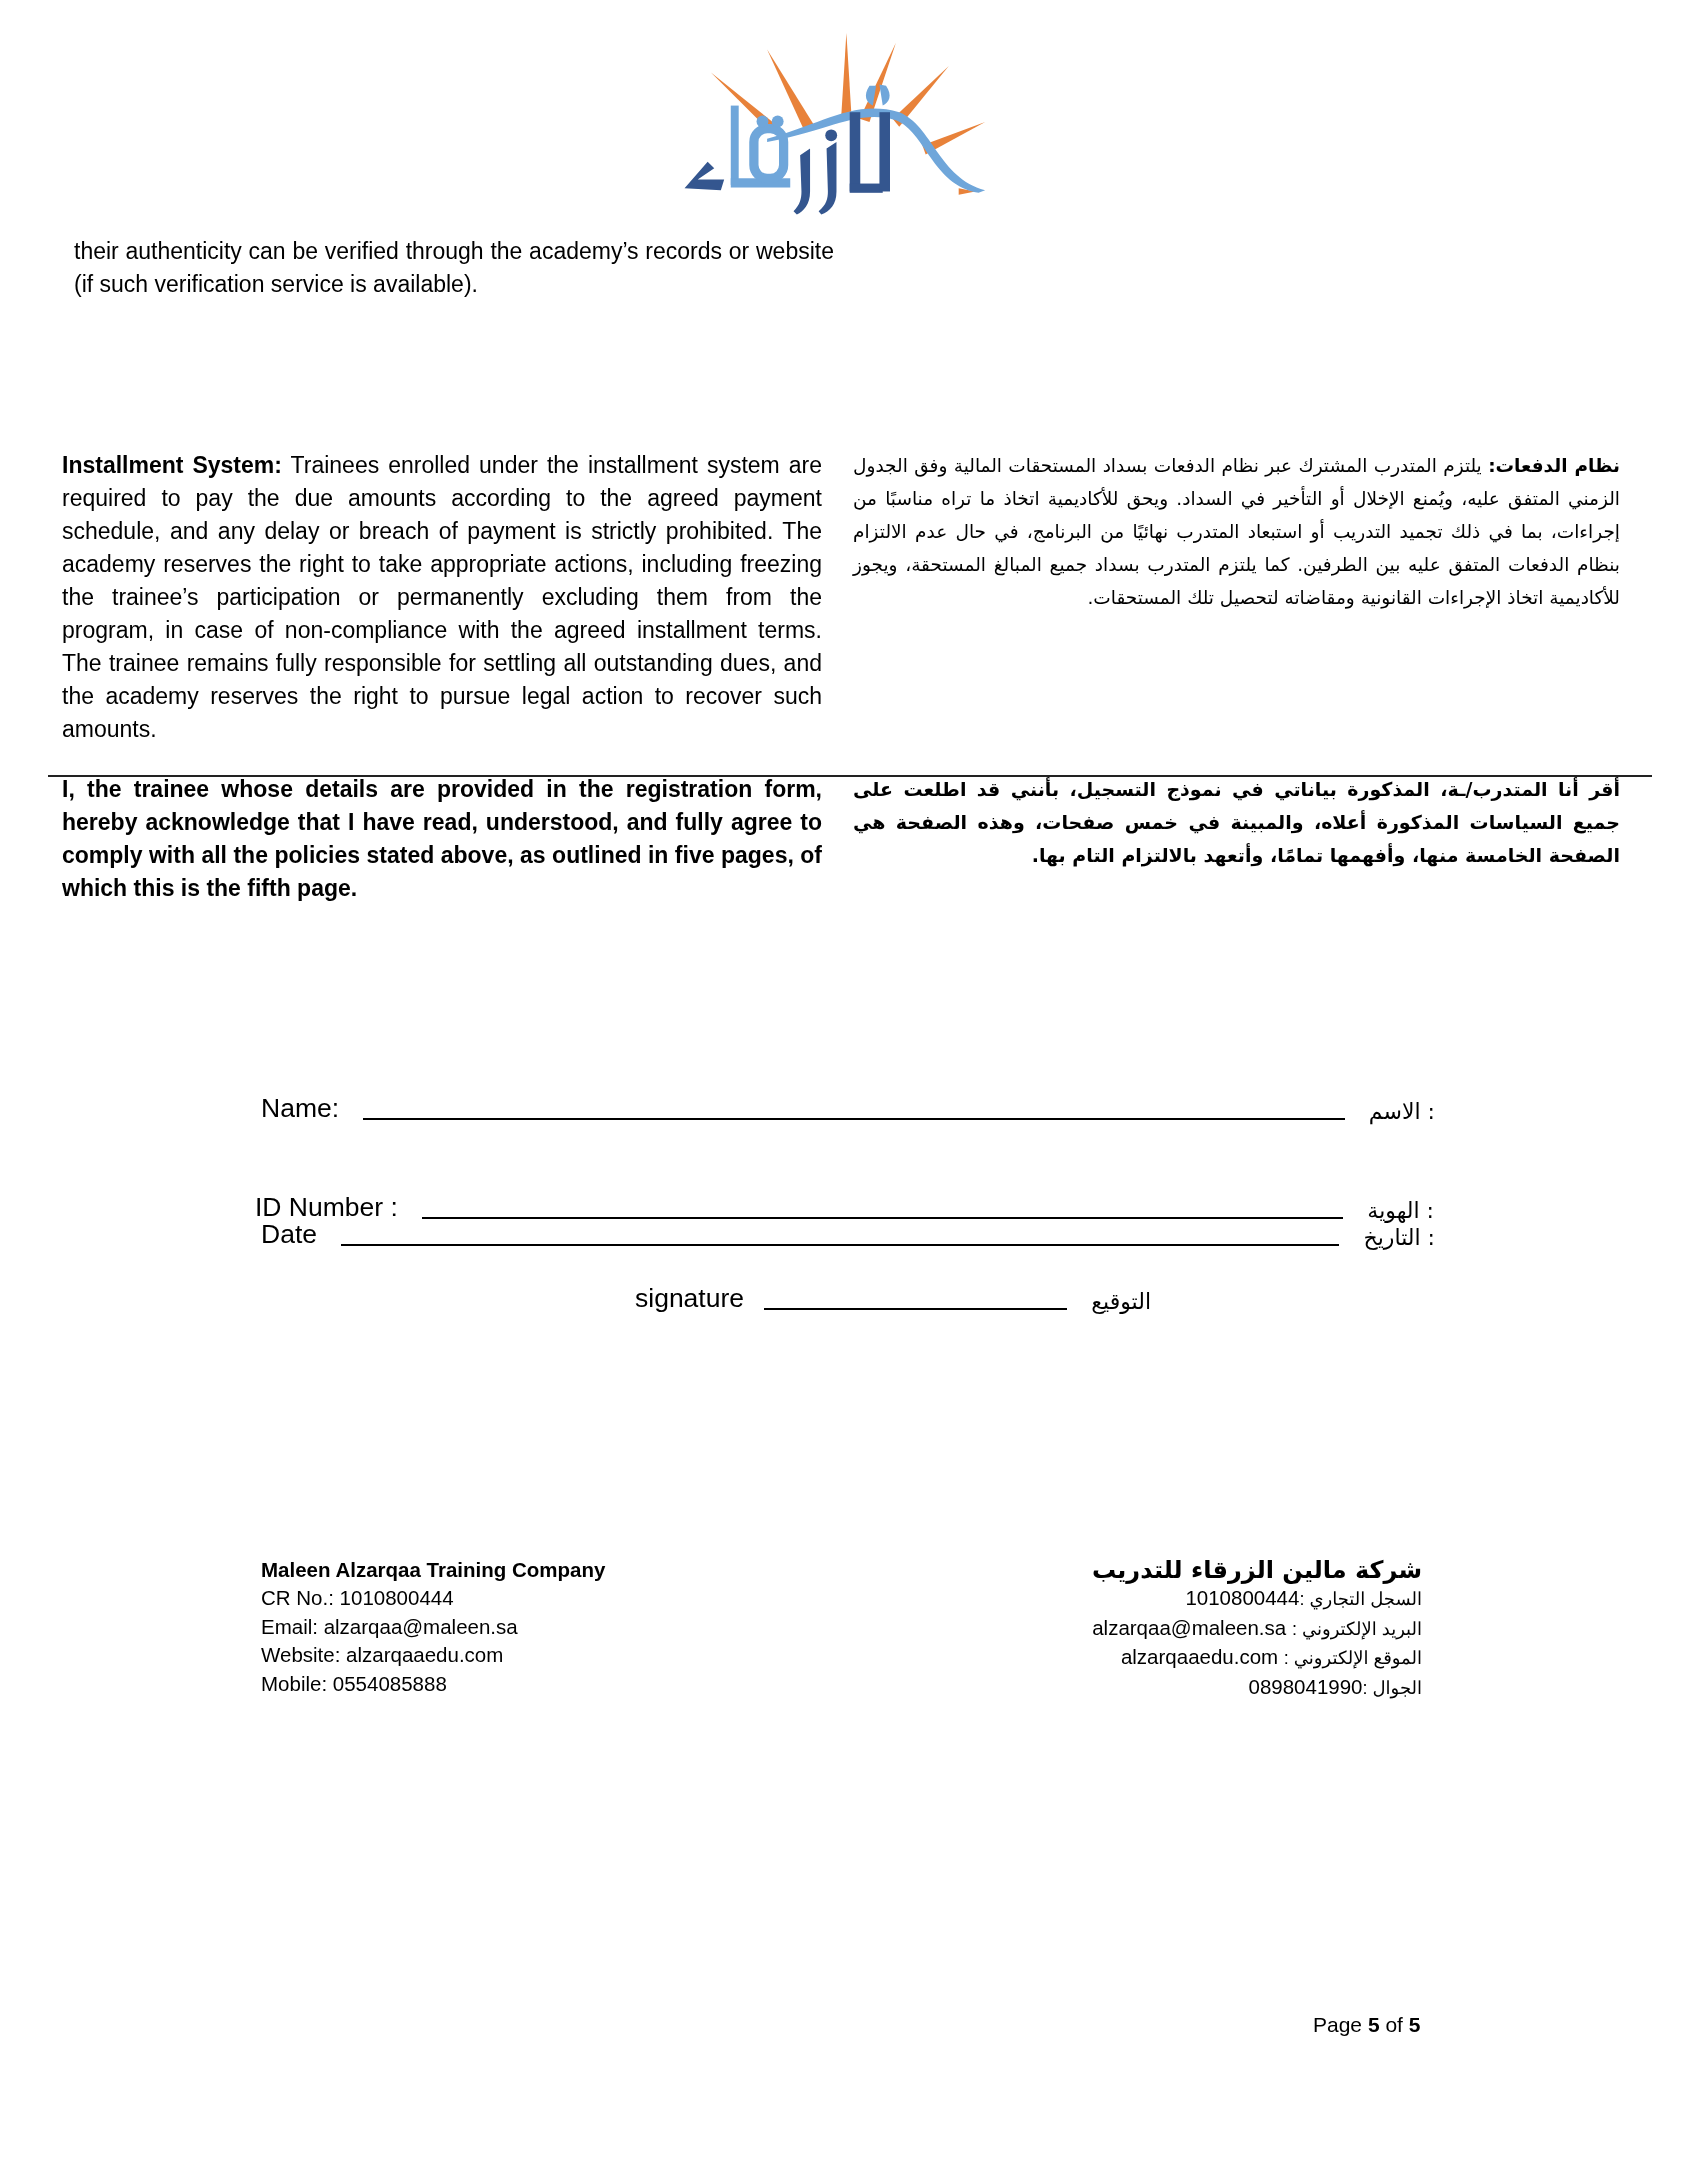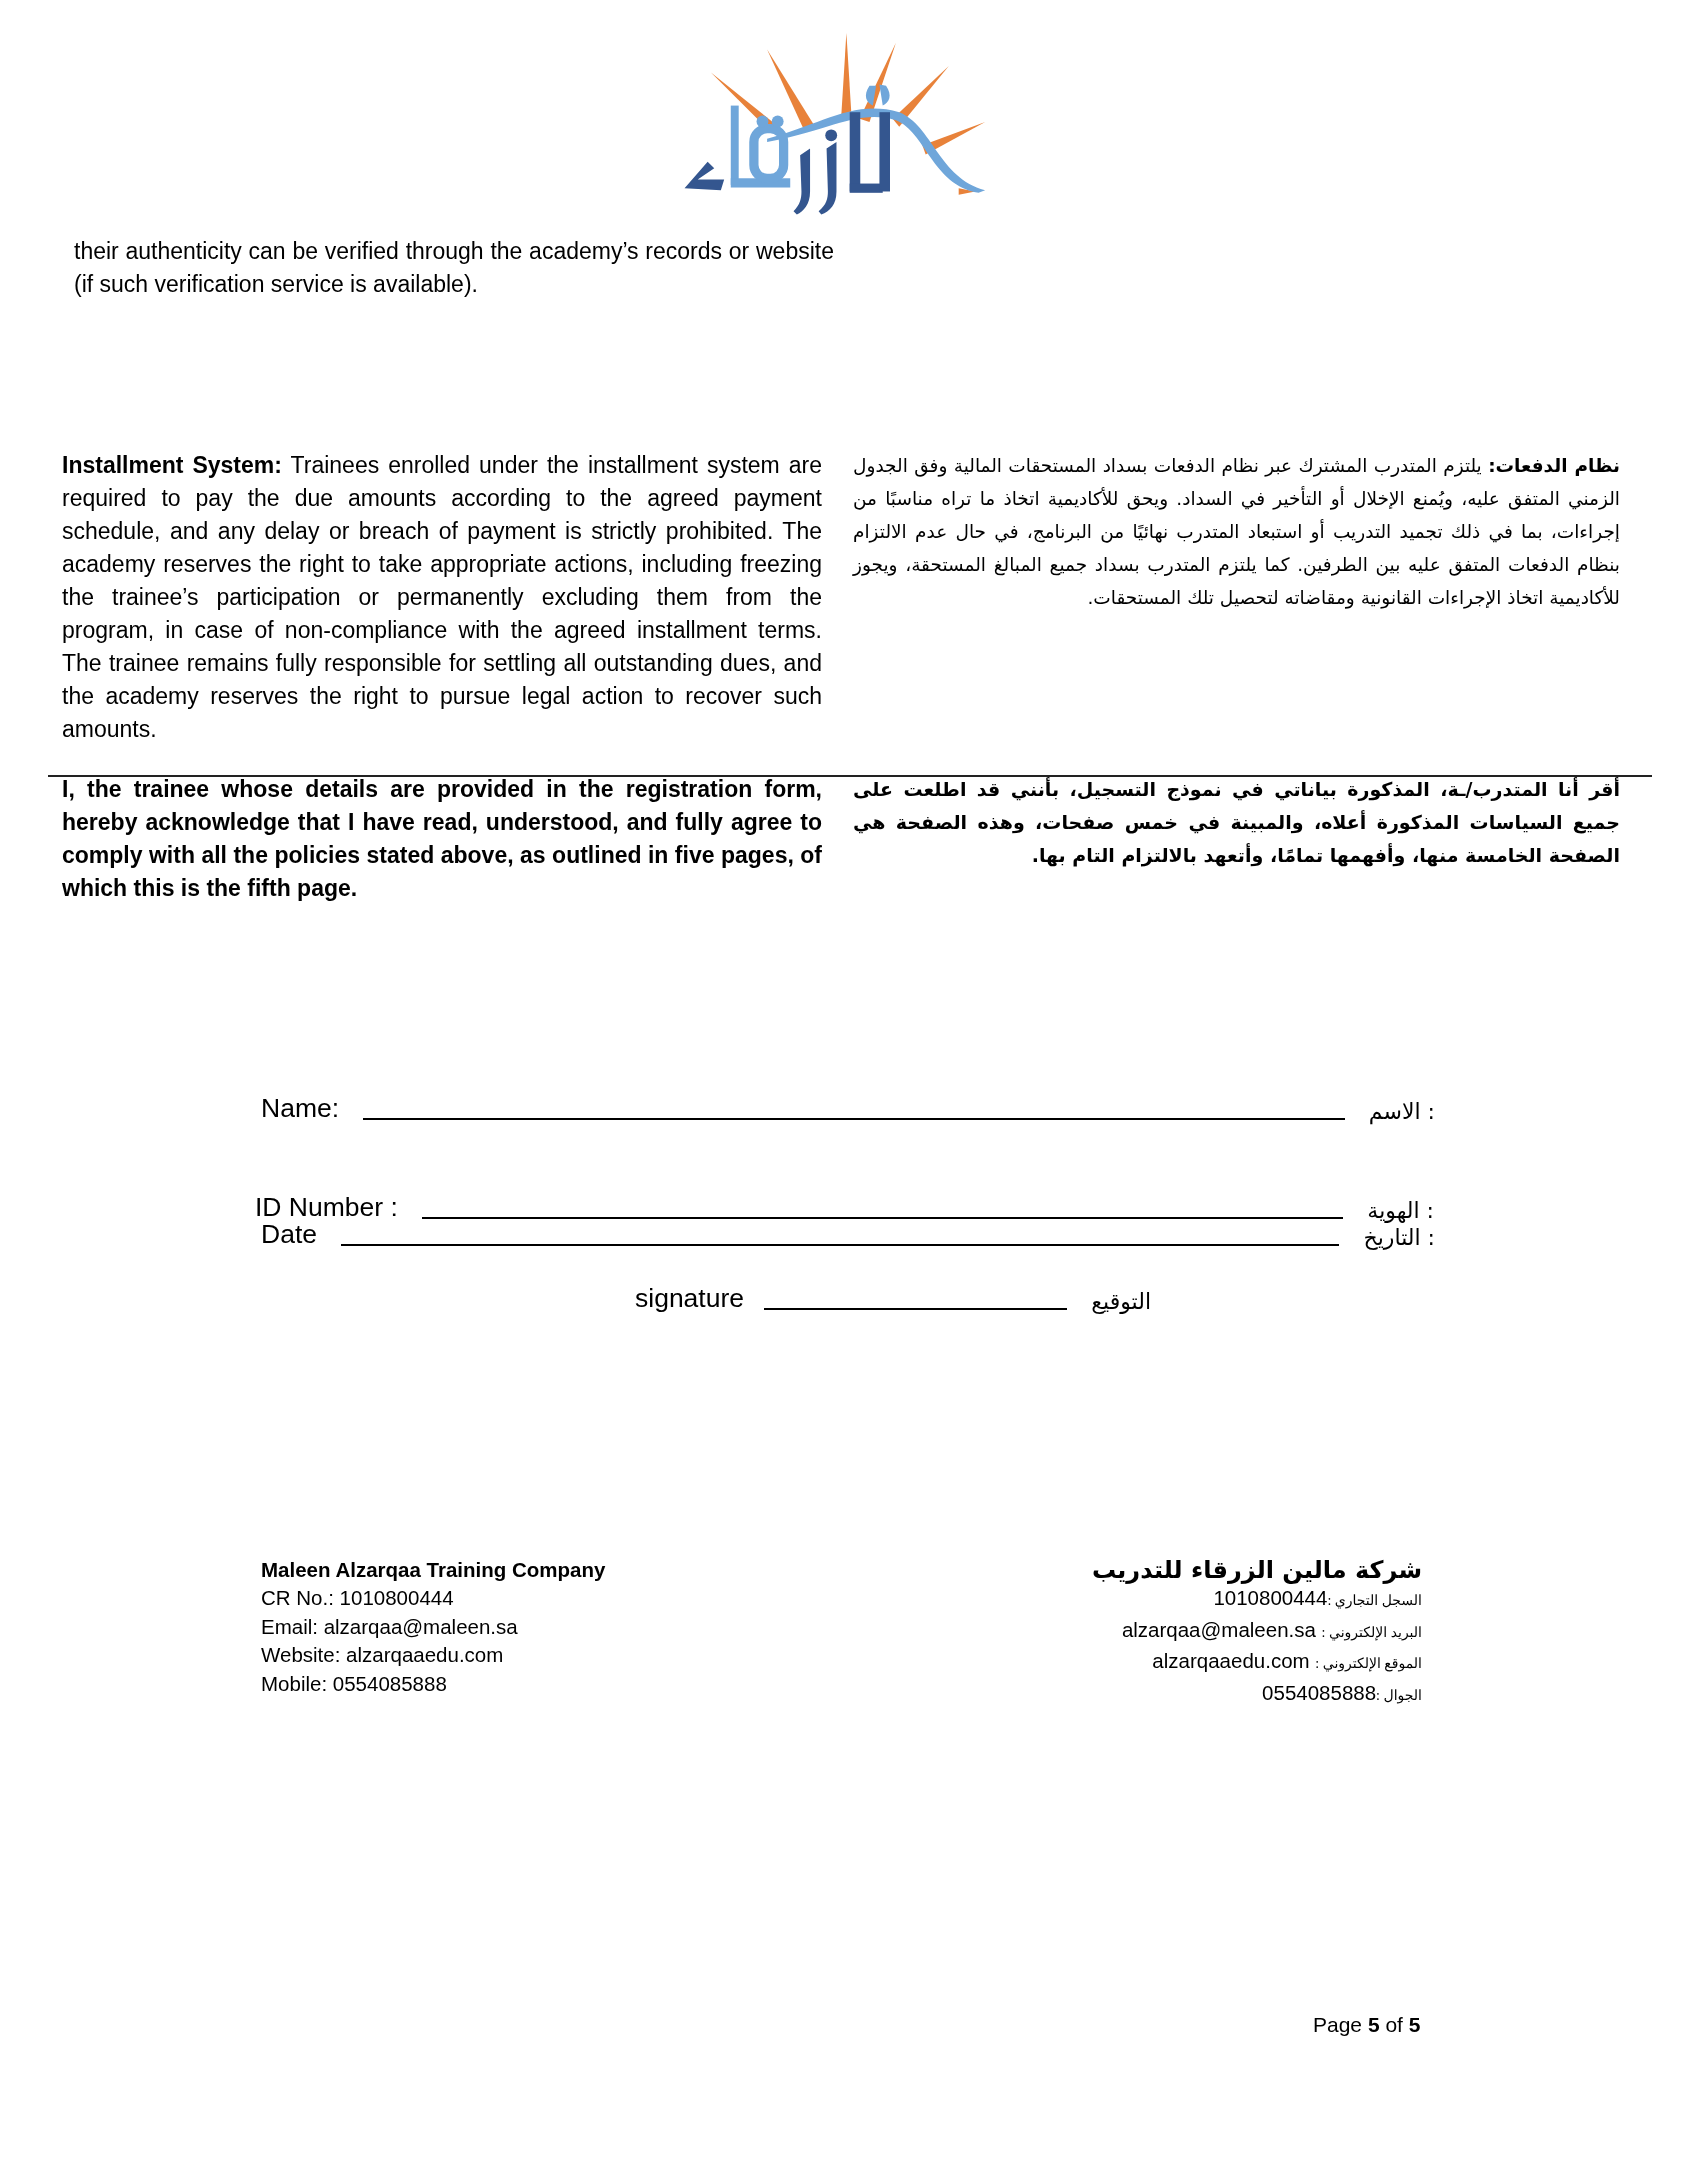--- a/index.html
+++ b/index.html
@@ -24,21 +24,21 @@
   .row .arlbl { font-family: "DejaVu Sans", sans-serif; direction: rtl; font-size: 22px; white-space: nowrap; }
   #row-name { left: 261px; top: 1093px; width: 1174px; }
   #row-id { left: 255px; top: 1156px; width: 1179px; margin-top: 36px; }
   #row-date { left: 261px; top: 1219px; width: 1174px; }
   #row-sig { left: 635px; top: 1283px; width: 516px; }
   .foot { position: absolute; font-size: 20.5px; line-height: 28.4px; }
   #foot-en { left: 261px; top: 1556px; width: 463px; }
   #foot-ar { left: 992px; top: 1556px; width: 430px; text-align: right; }
   #foot-ar .artitle { font-family: "DejaVu Sans", sans-serif; font-weight: bold; font-size: 24px; direction: rtl; }
   #foot-ar .arline { direction: rtl; }
-  #foot-ar .arline .k { font-family: Liberation Serif, serif; font-size: 14px; }
+  #foot-ar .arline .k { font-family: Liberation Sans, sans-serif; font-size: 18px; }
   #page-no { left: 1313px; top: 2013px; font-size: 21px; text-align: right; }
 </style>
 </head>
 <body>
 
 <svg id="logo" class="abs" viewBox="0 0 560 310">
   <g stroke="#e8823a" stroke-linecap="round">
     <polygon points="270,30 262,160 278,160" fill="#e8823a" stroke="none"></polygon>
     <polygon points="150,55 205,175 220,168" fill="#e8823a" stroke="none"></polygon>
     <polygon points="65,90 155,180 165,170" fill="#e8823a" stroke="none"></polygon>
@@ -105,19 +105,19 @@
   <div>Email: alzarqaa@maleen.sa</div>
   <div>Website: alzarqaaedu.com</div>
   <div>Mobile: 0554085888</div>
 </div>
 
 <div id="foot-ar" class="foot">
   <div class="artitle">شركة مالين الزرقاء للتدريب</div>
   <div class="arline"><span class="k">السجل التجاري :</span><span dir="ltr">1010800444</span></div>
   <div class="arline"><span class="k">البريد الإلكتروني :</span> <span dir="ltr">alzarqaa@maleen.sa</span></div>
   <div class="arline"><span class="k">الموقع الإلكتروني :</span> <span dir="ltr">alzarqaaedu.com</span></div>
-  <div class="arline"><span class="k">الجوال :</span><span dir="ltr">0554085888</span></div>
+  <div class="arline"><span class="k">الجوال :</span><span dir="ltr">0898041990</span></div>
 </div>
 
 <div id="page-no" class="abs">
   <span>Page </span><span class="bold">5</span><span> of </span><span class="bold">5</span>
 </div>
 
 
 </body></html>

